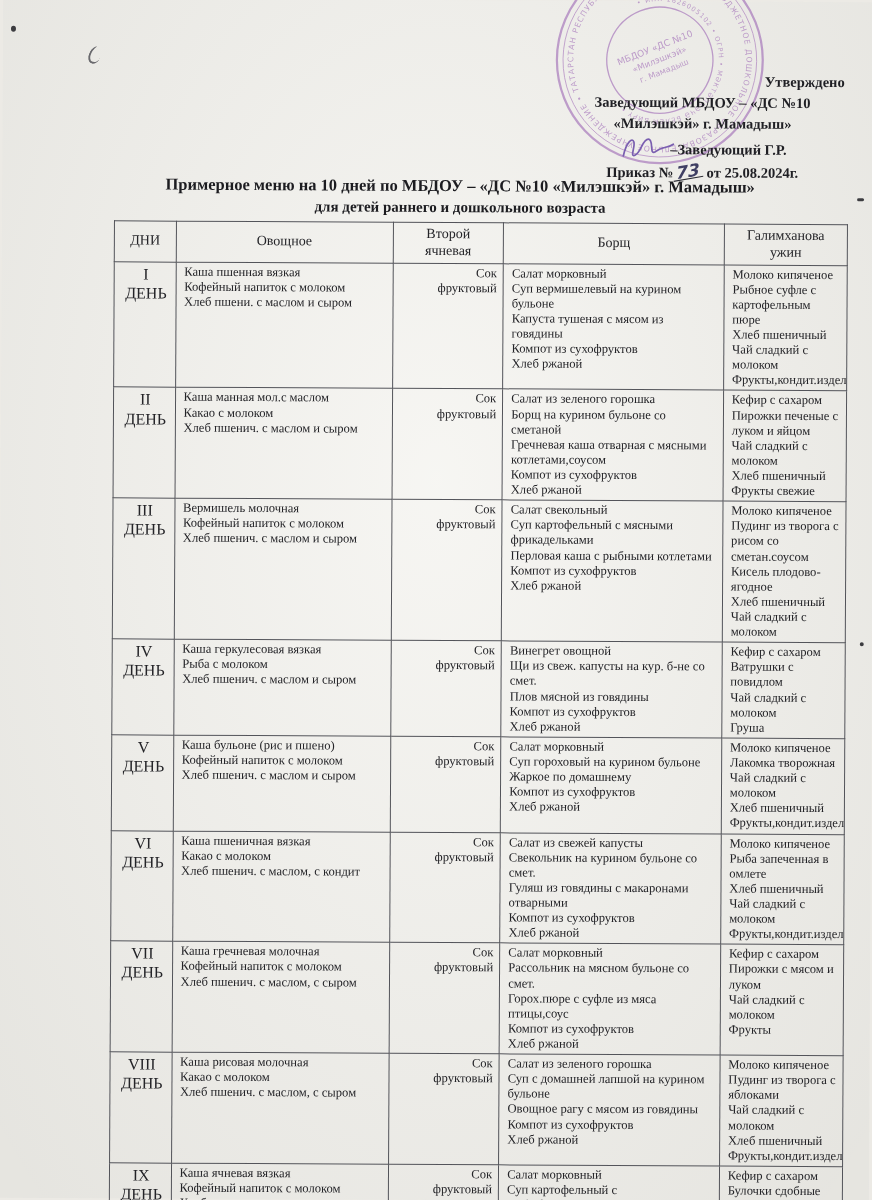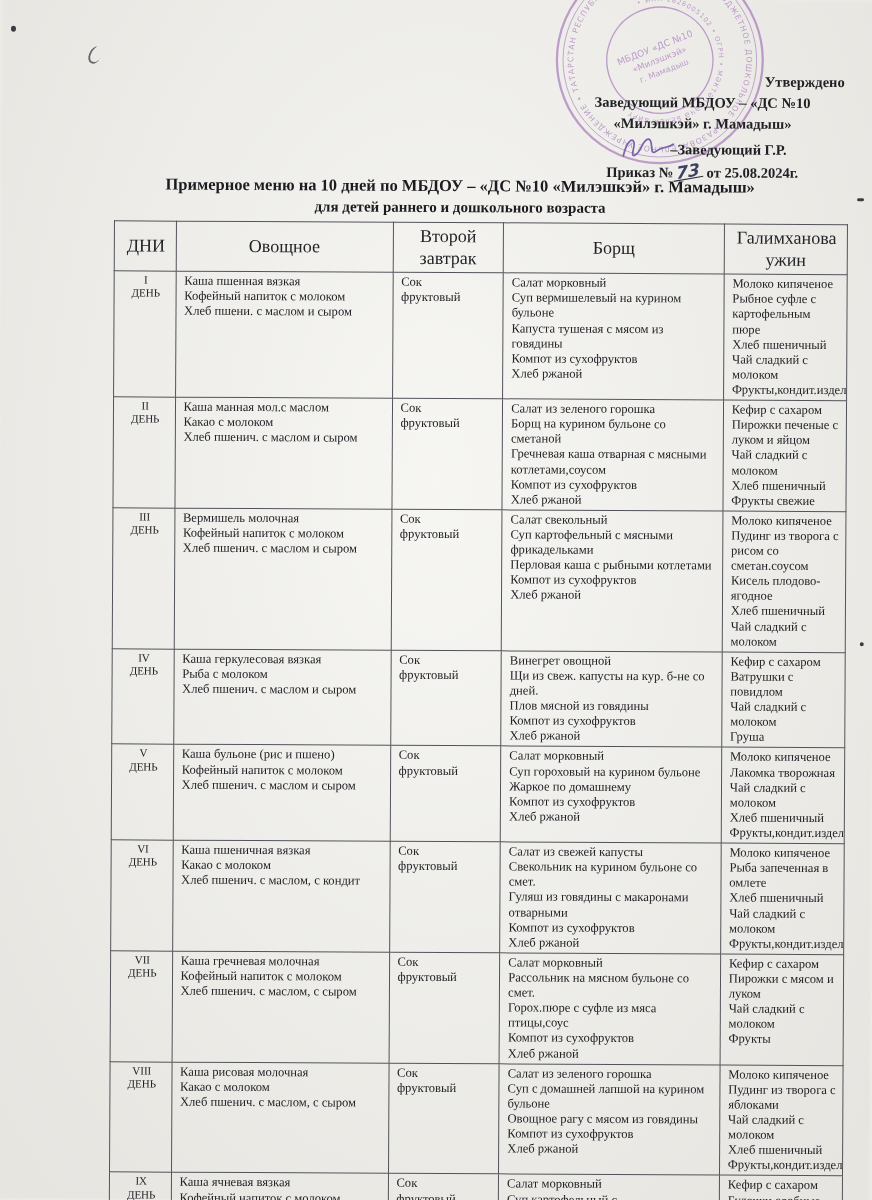--- a/index.html
+++ b/index.html
@@ -58,30 +58,30 @@
     font-size:12.6px;line-height:1.2;color:#242428;
   }
   table.menu th,table.menu td{
     border:1px solid #53545a;
     vertical-align:top;
     padding:2px 6px 2px 8px;
     white-space:pre-line;
     overflow:hidden;
   }
   table.menu th{
-    font-weight:normal;font-size:18px;text-align:center;
+    font-weight:normal;font-size:14px;text-align:center;
     padding:3px 12px;vertical-align:middle;white-space:normal;
   }
   col.c-day{width:8.4%;}
   col.c-br{width:29.6%;}
   col.c-sb{width:15.1%;}
   col.c-lu{width:30.1%;}
   col.c-di{width:16.8%;}
-  td.day-cell{text-align:center;font-size:11px;padding-top:3px;}
-  td.sb-cell{text-align:left;}
+  td.day-cell{text-align:center;font-size:16px;padding-top:3px;}
+  td.sb-cell{text-align:right;}
   
   .speck{position:absolute;background:#3c3c40;border-radius:50%;}
   .pen-mark{
     position:absolute;left:86px;top:48px;width:10px;height:16px;
     border-left:2.5px solid #4a4a50;border-bottom:2px solid #4a4a50;
     border-radius:50%;transform:rotate(24deg);opacity:.8;
   }
 </style>
 </head>
 <body>
@@ -125,21 +125,21 @@
       <col class="c-day">
         <col class="c-br">
         <col class="c-sb">
         <col class="c-lu">
         <col class="c-di">
     </colgroup>
     <thead>
       <tr>
         <th>ДНИ</th>
         <th>Овощное</th>
-        <th>Второй завтрак</th>
+        <th>Второй ячневая</th>
         <th>Борщ</th>
         <th>Галимханова ужин</th>
       </tr>
     </thead>
     <tbody id="menu-body">
         <tr style="height: 90px;">
       <td class="day-cell"><span>I</span>
 <span>ДЕНЬ</span></td>
       <td>Каша пшенная вязкая
 Кофейный напиток с молоком
@@ -197,21 +197,21 @@
     </tr>
         <tr style="height: 72px;">
       <td class="day-cell"><span>IV</span>
 <span>ДЕНЬ</span></td>
       <td>Каша геркулесовая вязкая
 Рыба с молоком
 Хлеб пшенич. с маслом и сыром</td>
       <td class="sb-cell">Сок
 фруктовый</td>
       <td>Винегрет овощной
-Щи из свеж. капусты на кур. б-не со дней.
+Щи из свеж. капусты на кур. б-не со смет.
 Плов мясной из говядины
 Компот из сухофруктов
 Хлеб ржаной</td>
       <td>Кефир с сахаром
 Ватрушки с повидлом
 Чай сладкий с молоком
 Груша</td>
     </tr>
         <tr style="height: 73px;">
       <td class="day-cell"><span>V</span>

